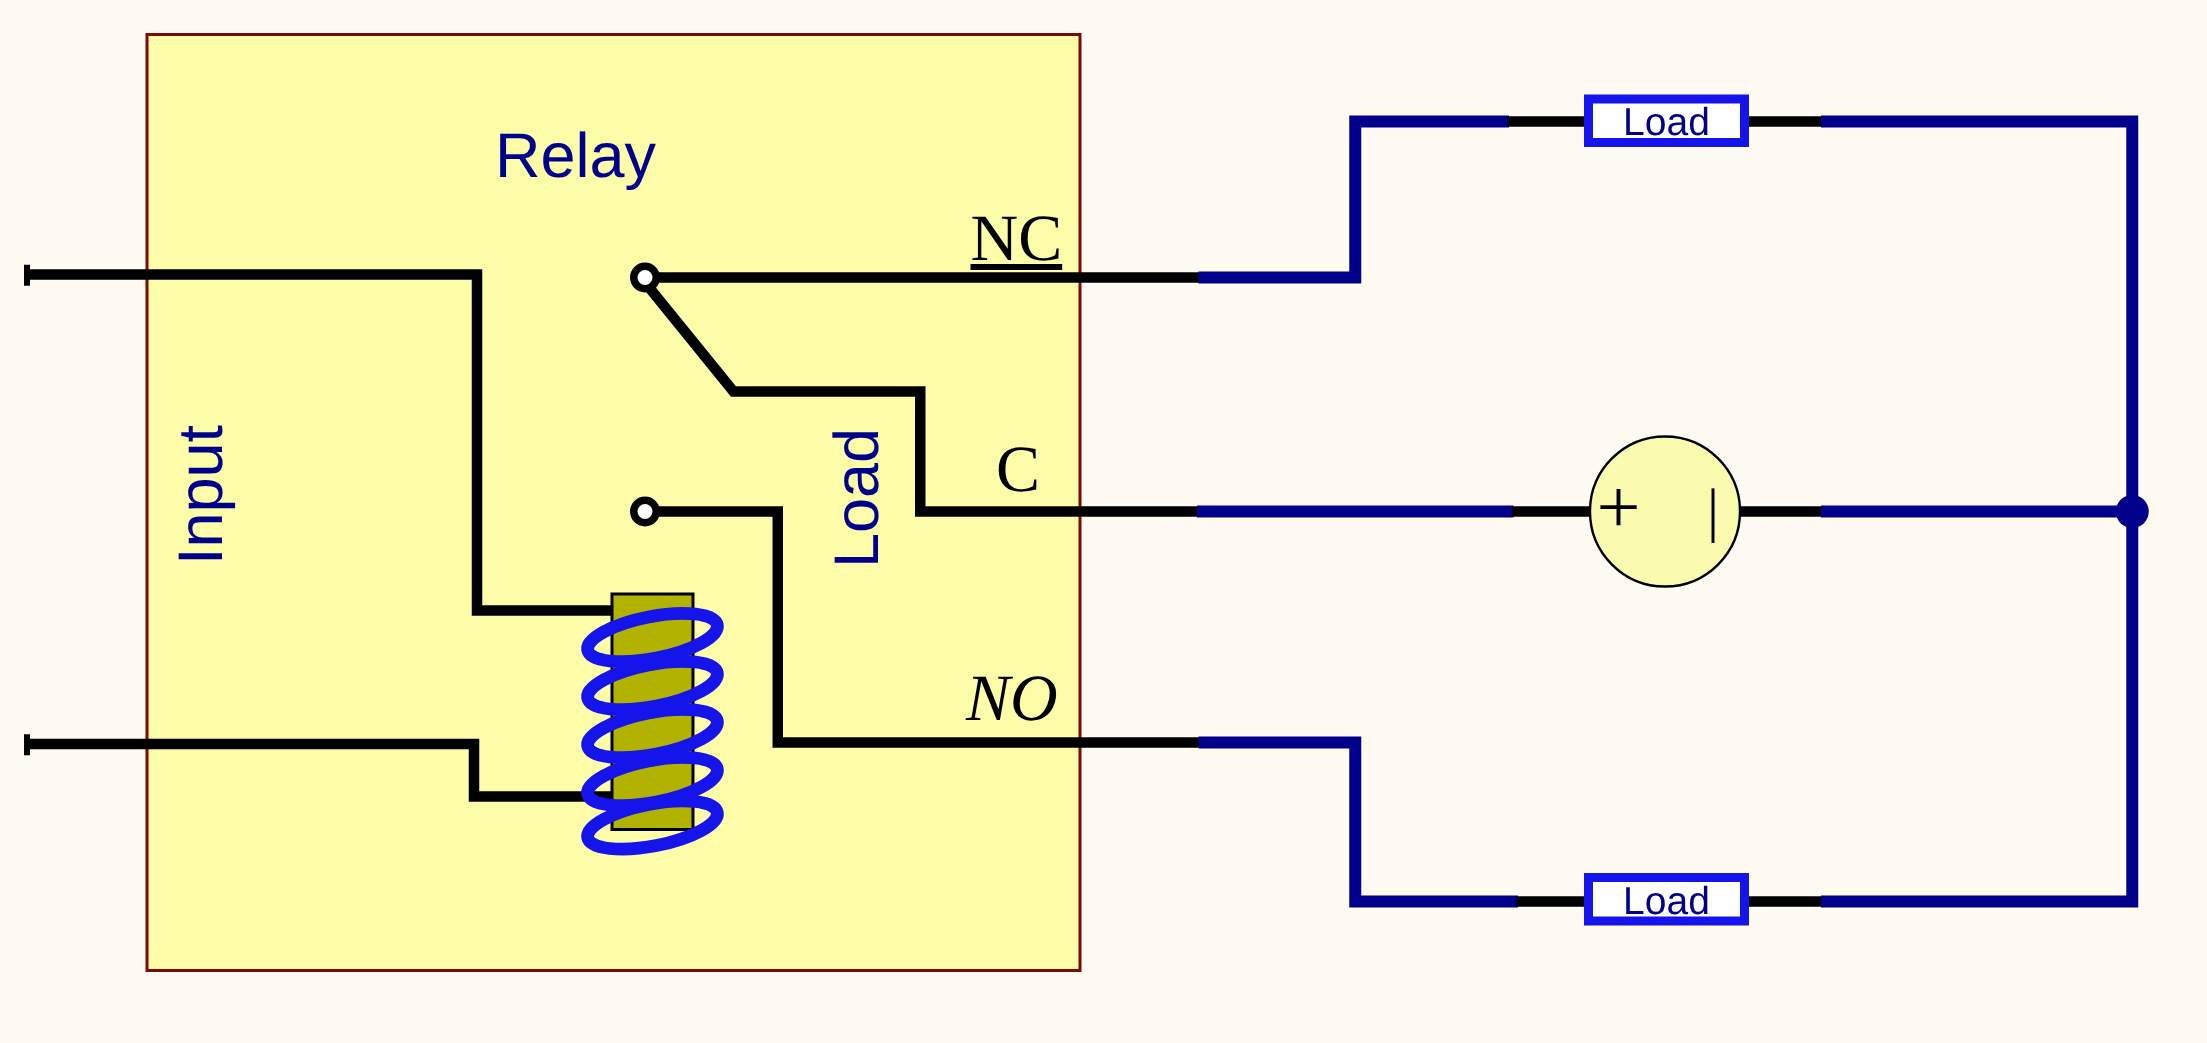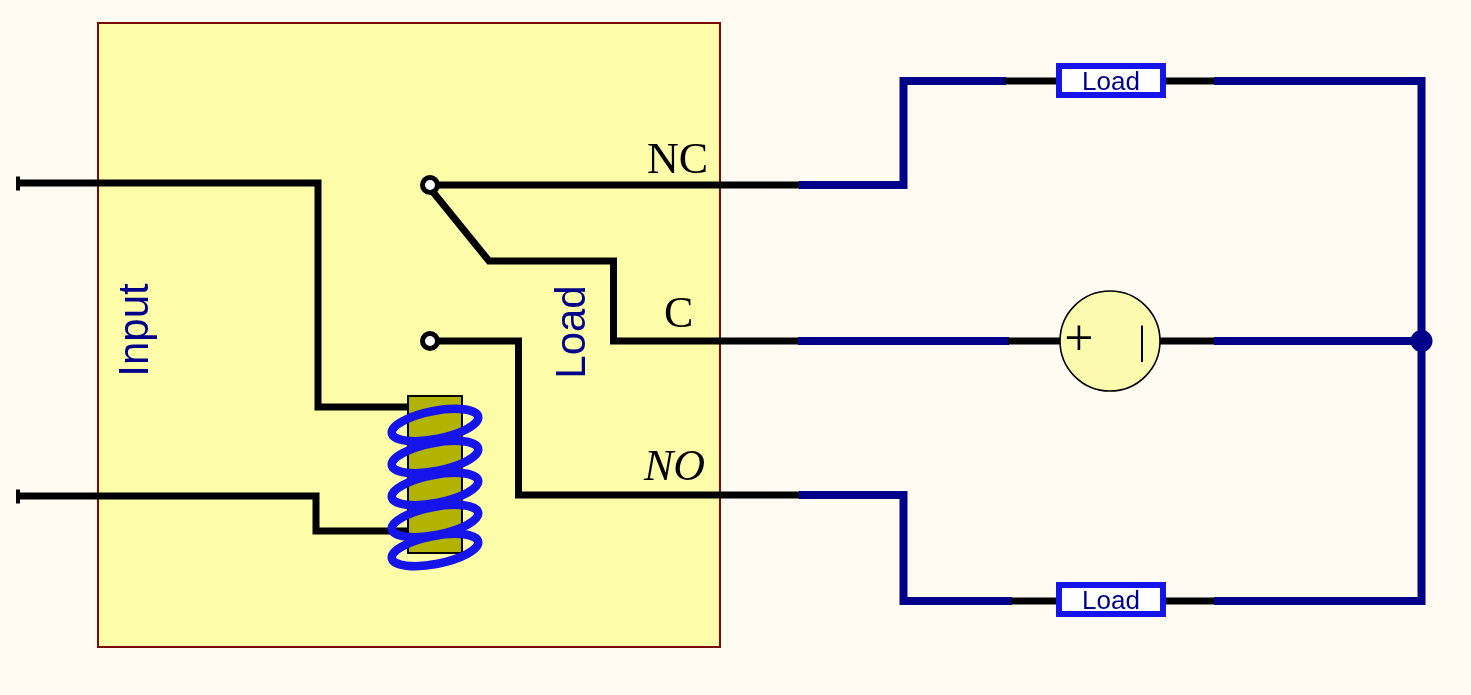--- a/index.html
+++ b/index.html
@@ -27,21 +27,21 @@
 
   
   .lbl{position:absolute;color:var(--text-blue);line-height:1;white-space:nowrap;}
   .relay-title{left:330px;top:83px;font-size:42px;}
   .vlabel{position:absolute;color:var(--text-blue);font-size:42px;line-height:1;white-space:nowrap;
           transform:translate(-50%,-50%) rotate(-90deg);}
   .input-label{left:134px;top:330px;}
   .relay-load-label{left:571px;top:332px;}
   .term{position:absolute;font-family:"Liberation Serif",serif;font-size:44px;line-height:1;
         color:var(--terminal-text);white-space:nowrap;}
-  .term-nc{left:647px;top:137px;}
+  .term-nc{left:647px;top:137px;text-decoration:underline;}
   .term-c{left:664px;top:291px;}
   .term-no{left:644px;top:444px;font-style:italic;}
   .loadbox{position:absolute;left:1056px;width:110px;height:35px;box-sizing:border-box;
            border:6px solid var(--component-blue);background:#fff;
            display:flex;align-items:center;justify-content:center;}
   .loadbox-top{top:63px;}
   .loadbox-bottom{top:582px;}
   .loadbox span{color:var(--text-blue);font-size:26px;line-height:1;}
 </style>
 </head>
@@ -87,20 +87,21 @@
     <circle cx="1421.5" cy="341" r="11" class="junction"></circle>
 
     <circle cx="1110" cy="341" r="50" class="battery"></circle>
     <text x="1079" y="355" text-anchor="middle" font-size="52" class="batsym">+</text>
     <text x="1142" y="353" text-anchor="middle" font-size="40" class="batsym">|</text>
 
     <circle cx="430" cy="185" r="7.5" class="contact"></circle>
     <circle cx="430" cy="341" r="7.5" class="contact"></circle>
   </svg>
 
+  <div class="lbl relay-title">Relay</div>
   <div class="vlabel input-label">Input</div>
   <div class="vlabel relay-load-label">Load</div>
 
   <div class="term term-nc">NC</div>
   <div class="term term-c">C</div>
   <div class="term term-no">NO</div>
 
   <div class="loadbox loadbox-top">
     <span>Load</span>
   </div>

